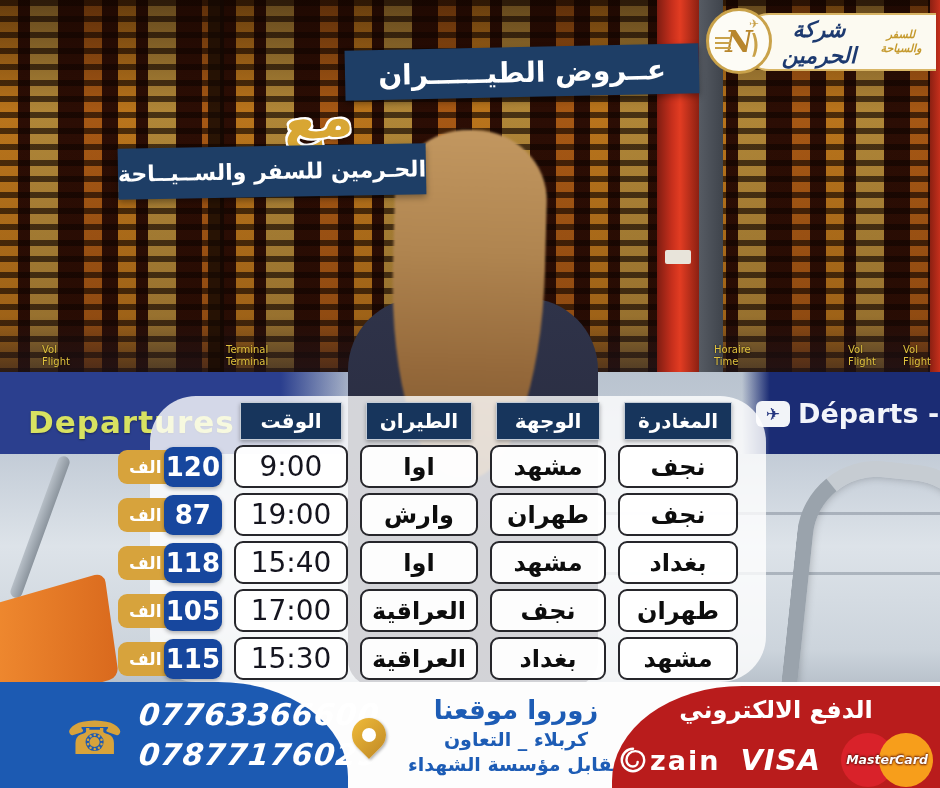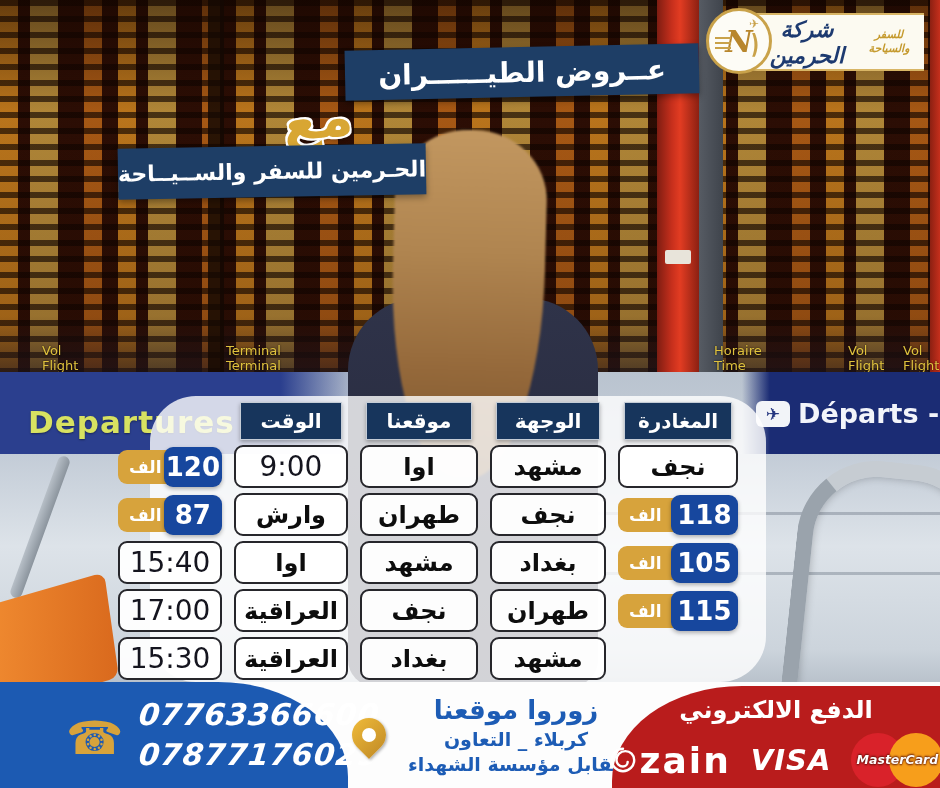--- a/index.html
+++ b/index.html
@@ -15,21 +15,21 @@
       linear-gradient(#2d1006,#3b150a);
     filter:blur(.6px);}
   .board-shade{position:absolute;left:0;top:0;width:940px;height:372px;z-index:0;
     background:linear-gradient(rgba(20,5,0,.55),rgba(20,5,0,.1) 30%,rgba(20,5,0,.25) 85%,rgba(30,20,25,.7));}
   .pillar-dark1{position:absolute;left:208px;top:0;width:16px;height:372px;background:rgba(20,8,2,.85);z-index:0;}
   .pillar-red{position:absolute;left:657px;top:0;width:42px;height:470px;z-index:0;
     background:linear-gradient(90deg,#7e1d12,#c62f1c 35%,#e23c22 55%,#8c2012);}
   .pillar-red .tab{position:absolute;left:8px;width:26px;height:14px;background:#e8e4da;border-radius:2px;}
   .pillar-gray{position:absolute;left:699px;top:0;width:24px;height:372px;background:linear-gradient(90deg,#565b63,#3f444c);z-index:0;}
   .pillar-red2{position:absolute;left:930px;top:0;width:10px;height:372px;background:linear-gradient(90deg,#8c2012,#c62f1c);z-index:0;}
-  .board-label{position:absolute;top:344px;color:#e0c23e;font-size:13px;line-height:1.15;
+  .board-label{position:absolute;top:344px;color:#e0c23e;font-size:10px;line-height:1.15;
     white-space:pre-line;z-index:0;text-shadow:0 0 2px rgba(0,0,0,.8);}
   .board-label.l0{left:42px;}  .board-label.l1{left:226px;}
   .board-label.l2{left:520px;color:#8fd3c0;} .board-label.l3{left:714px;}
   .board-label.l4{left:848px;} .board-label.l5{left:903px;}
 
   
   .strip{position:absolute;left:0;top:372px;width:940px;height:82px;z-index:0;
     background:linear-gradient(#b9c3cf,#c7cfd9);}
   .strip-left{position:absolute;left:0;top:0;width:360px;height:82px;
     background:linear-gradient(90deg,#2b3f8e 0 78%,rgba(43,63,142,0));}
@@ -58,21 +58,21 @@
 
   
   .woman-body{position:absolute;left:348px;top:298px;width:250px;height:388px;z-index:1;
     background:linear-gradient(#2f3349,#222538);border-radius:72px 72px 26px 26px;}
   .woman-hair{position:absolute;left:392px;top:130px;width:152px;height:348px;z-index:2;
     background:linear-gradient(180deg,#c29760 0%,#b08550 35%,#94683a 70%,#7a5530);
     border-radius:48% 48% 46% 46% / 20% 20% 60% 60%;transform:rotate(1.5deg);filter:blur(.8px);}
 
   
   .logo{position:absolute;top:8px;right:0;width:234px;height:70px;z-index:5;}
-  .logo-pill{position:absolute;left:22px;top:5px;width:196px;height:58px;background:#fcfaf1;
+  .logo-pill{position:absolute;left:34px;top:5px;width:196px;height:58px;background:#fcfaf1;
     border:2px solid #d8b565;border-right:none;border-radius:30px 0 0 30px;box-sizing:border-box;
     display:flex;align-items:center;justify-content:flex-end;}
   .logo-name{flex:1;text-align:center;color:#1d3a70;font-family:"DejaVu Serif",serif;
     font-style:italic;font-weight:700;font-size:22px;padding-left:26px;}
   .logo-tag{width:62px;text-align:center;color:#c59a2e;font-size:11px;font-weight:700;line-height:1.3;
     font-family:"DejaVu Serif",serif;font-style:italic;padding-right:4px;}
   .logo-circle{position:absolute;left:0;top:0;width:66px;height:66px;background:#fdfcf6;border:3px solid #c9a24a;
     border-radius:50%;box-sizing:border-box;display:flex;align-items:center;justify-content:center;}
   .logo-n{color:#b8862c;font-family:"DejaVu Serif",serif;font-weight:700;font-style:italic;font-size:30px;}
   .logo-wings{position:absolute;left:6px;top:26px;width:16px;height:12px;
@@ -122,21 +122,21 @@
   .visit{position:absolute;left:338px;top:0;width:296px;height:106px;display:flex;align-items:center;gap:12px;}
   .pin{width:34px;height:34px;background:linear-gradient(#e9b437,#c9932a);border-radius:50% 50% 50% 0;
     transform:rotate(-45deg);margin-left:14px;flex:0 0 auto;box-shadow:0 2px 3px rgba(0,0,0,.3);position:relative;}
   .pin::after{content:"";position:absolute;left:10px;top:10px;width:14px;height:14px;background:#fff;border-radius:50%;}
   .visit-text{flex:1;text-align:center;color:#1d5cb5;}
   .visit-title{font-size:26px;font-weight:800;text-align:center;}
   .visit-line{font-size:19px;font-weight:800;margin-top:3px;}
   .pay-title{text-align:center;color:#fff;font-weight:800;font-size:24px;margin-top:10px;}
   .pay-row{display:flex;align-items:center;justify-content:center;gap:20px;margin-top:8px;}
   .zain{display:flex;align-items:center;gap:3px;color:#fff;}
-  .zain .zname{font-size:36px;font-weight:700;letter-spacing:2px;}
+  .zain .zname{font-size:27px;font-weight:700;letter-spacing:2px;}
   .visa{color:#fff;font-size:29px;font-weight:800;font-style:italic;letter-spacing:1px;}
   .mc{position:relative;width:92px;height:56px;flex:0 0 auto;}
   .mc .c1{position:absolute;left:0;top:1px;width:54px;height:54px;border-radius:50%;background:#d9222a;}
   .mc .c2{position:absolute;right:0;top:1px;width:54px;height:54px;border-radius:50%;background:#f79e1b;}
   .mc .mtxt{position:absolute;left:0;right:0;top:20px;text-align:center;color:#fff;font-size:12.5px;
     font-weight:800;font-style:italic;text-shadow:0 1px 2px #5a1208, 0 -1px 2px #5a1208;}
 </style>
 </head>
 <body>
 
@@ -203,37 +203,38 @@
   </div>
 
   <div class="banner1">عــروض الطيــــــران</div>
   <div class="maa">مع</div>
   <div class="banner2">الحـرمين للسفر والســيــاحة</div>
 
   <div class="panel"></div>
   <div class="flights">
     <div></div>
     <div class="hdr">الوقت</div>
-    <div class="hdr">موقعنا</div>
+    <div class="hdr">الطيران</div>
     <div class="hdr">الوجهة</div>
     <div class="hdr">المغادرة</div>
 
     <div class="pill">
       <span class="unit">الف</span>
       <span class="num">120</span>
     </div>
     <div class="cell time">9:00</div>
     <div class="cell ar">اوا</div>
     <div class="cell ar">مشهد</div>
     <div class="cell ar">نجف</div>
 
     <div class="pill">
       <span class="unit">الف</span>
       <span class="num">87</span>
     </div>
+    <div class="cell time">19:00</div>
     <div class="cell ar">وارش</div>
     <div class="cell ar">طهران</div>
     <div class="cell ar">نجف</div>
 
     <div class="pill">
       <span class="unit">الف</span>
       <span class="num">118</span>
     </div>
     <div class="cell time">15:40</div>
     <div class="cell ar">اوا</div>

